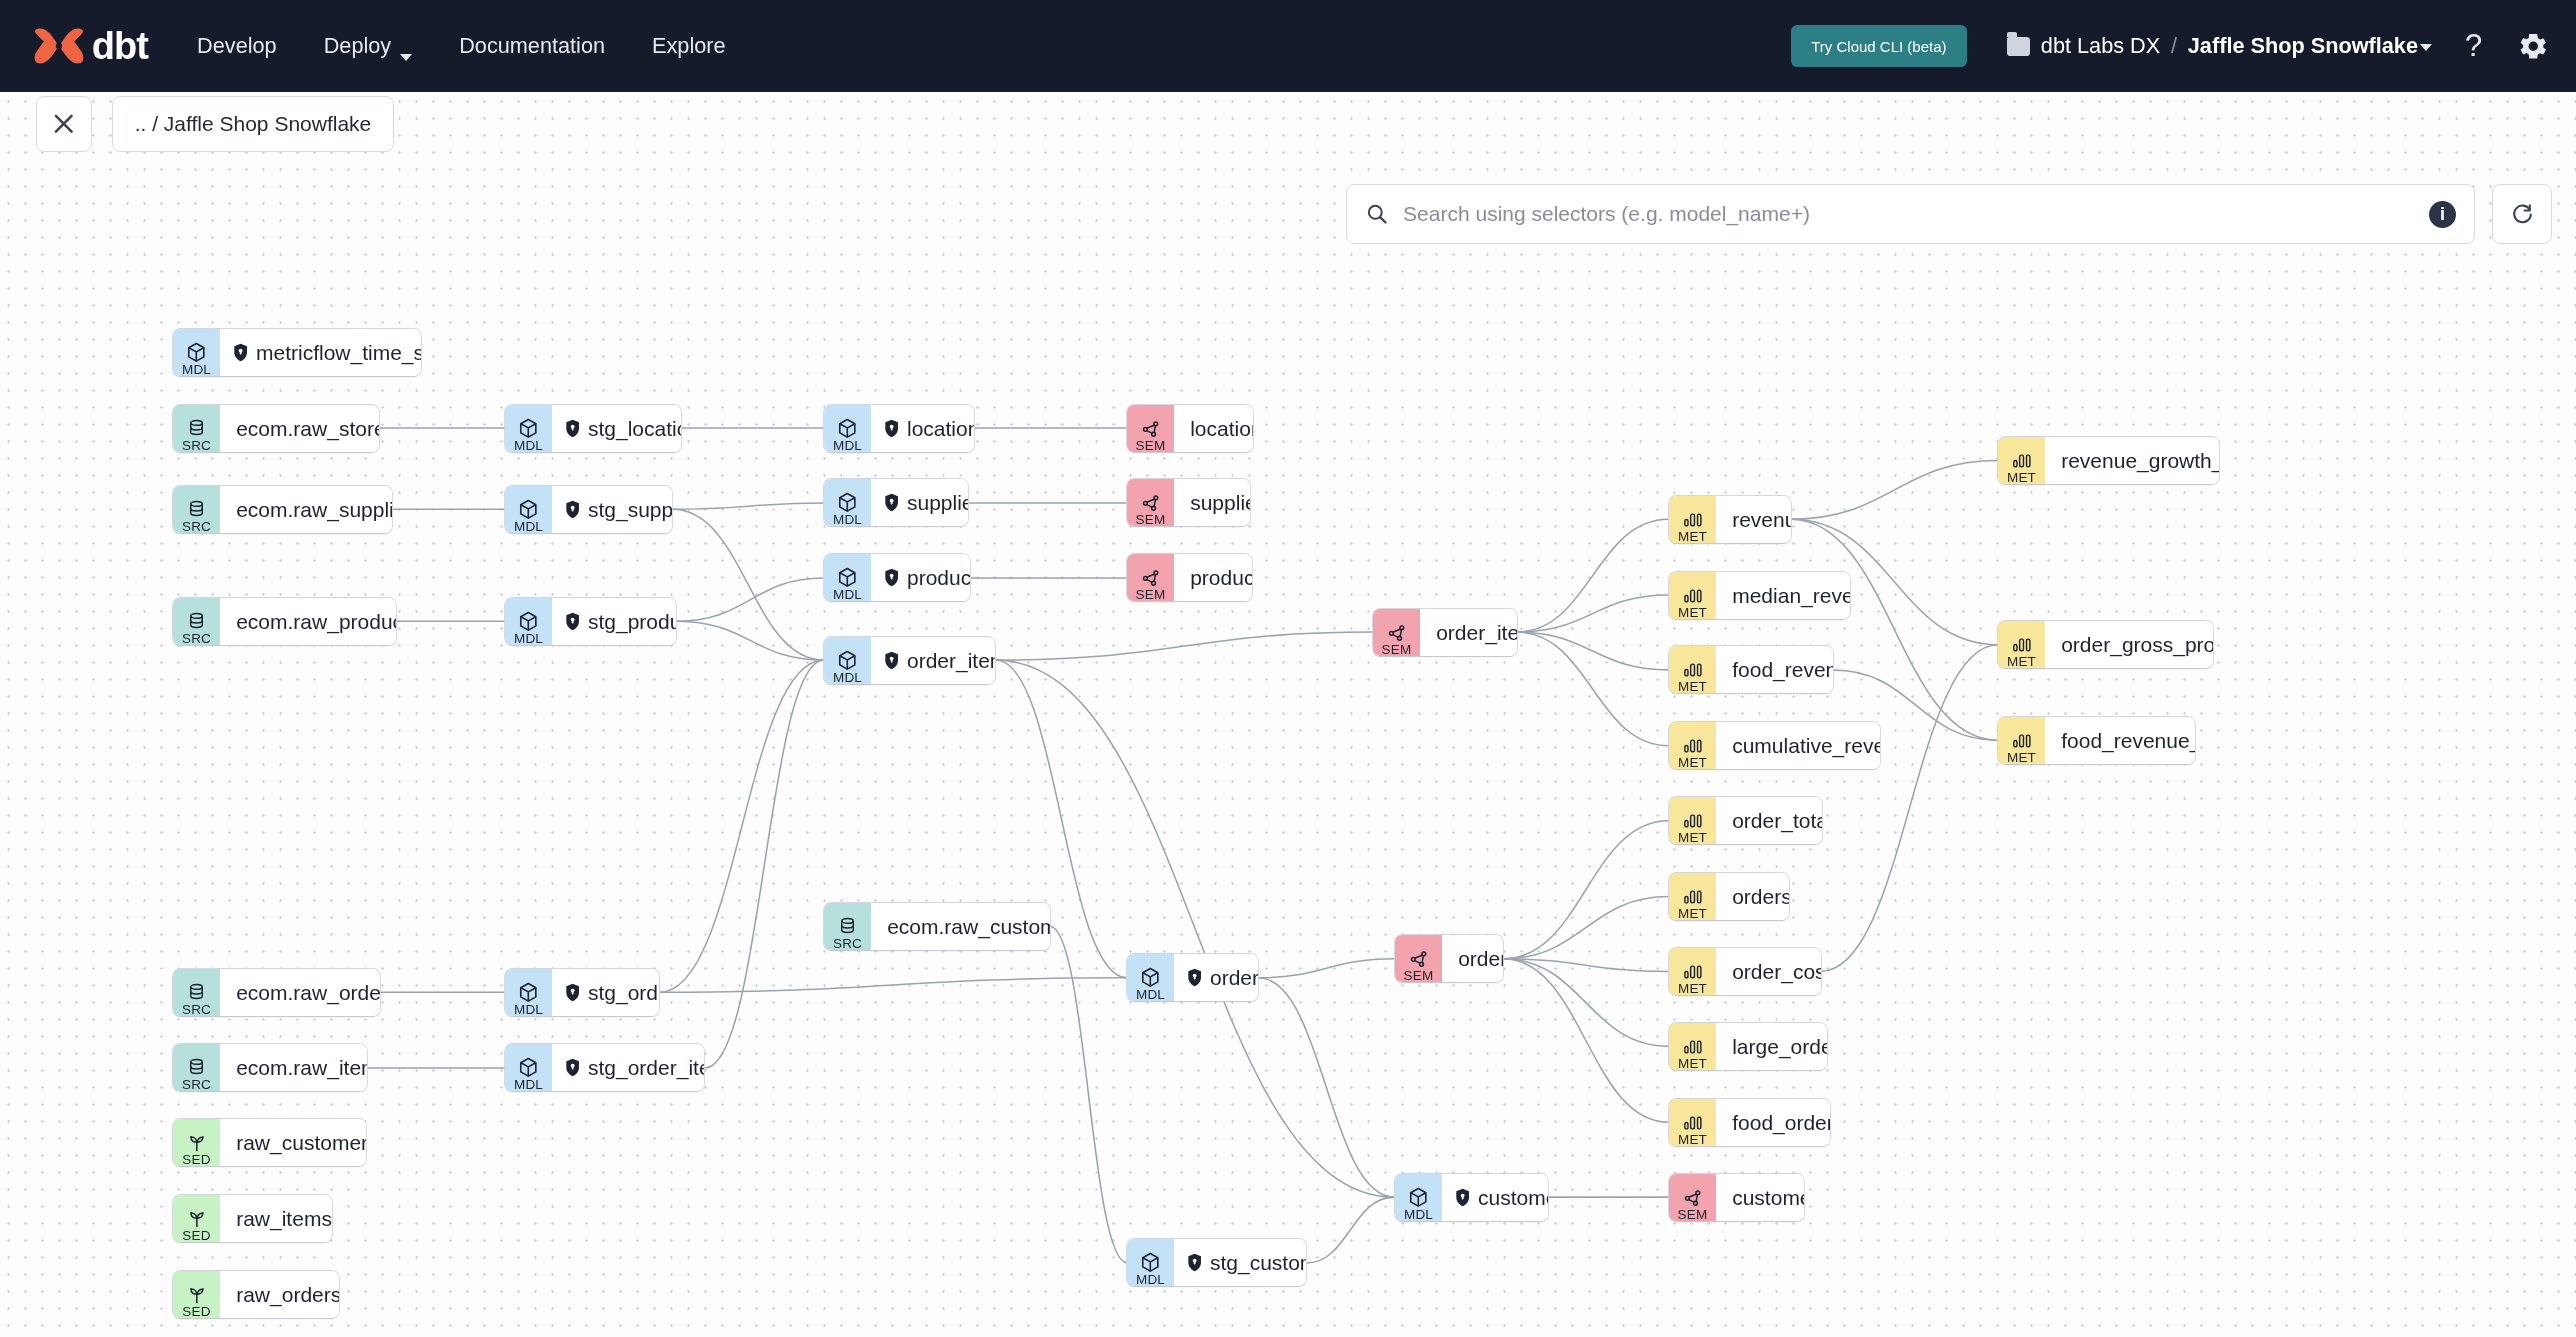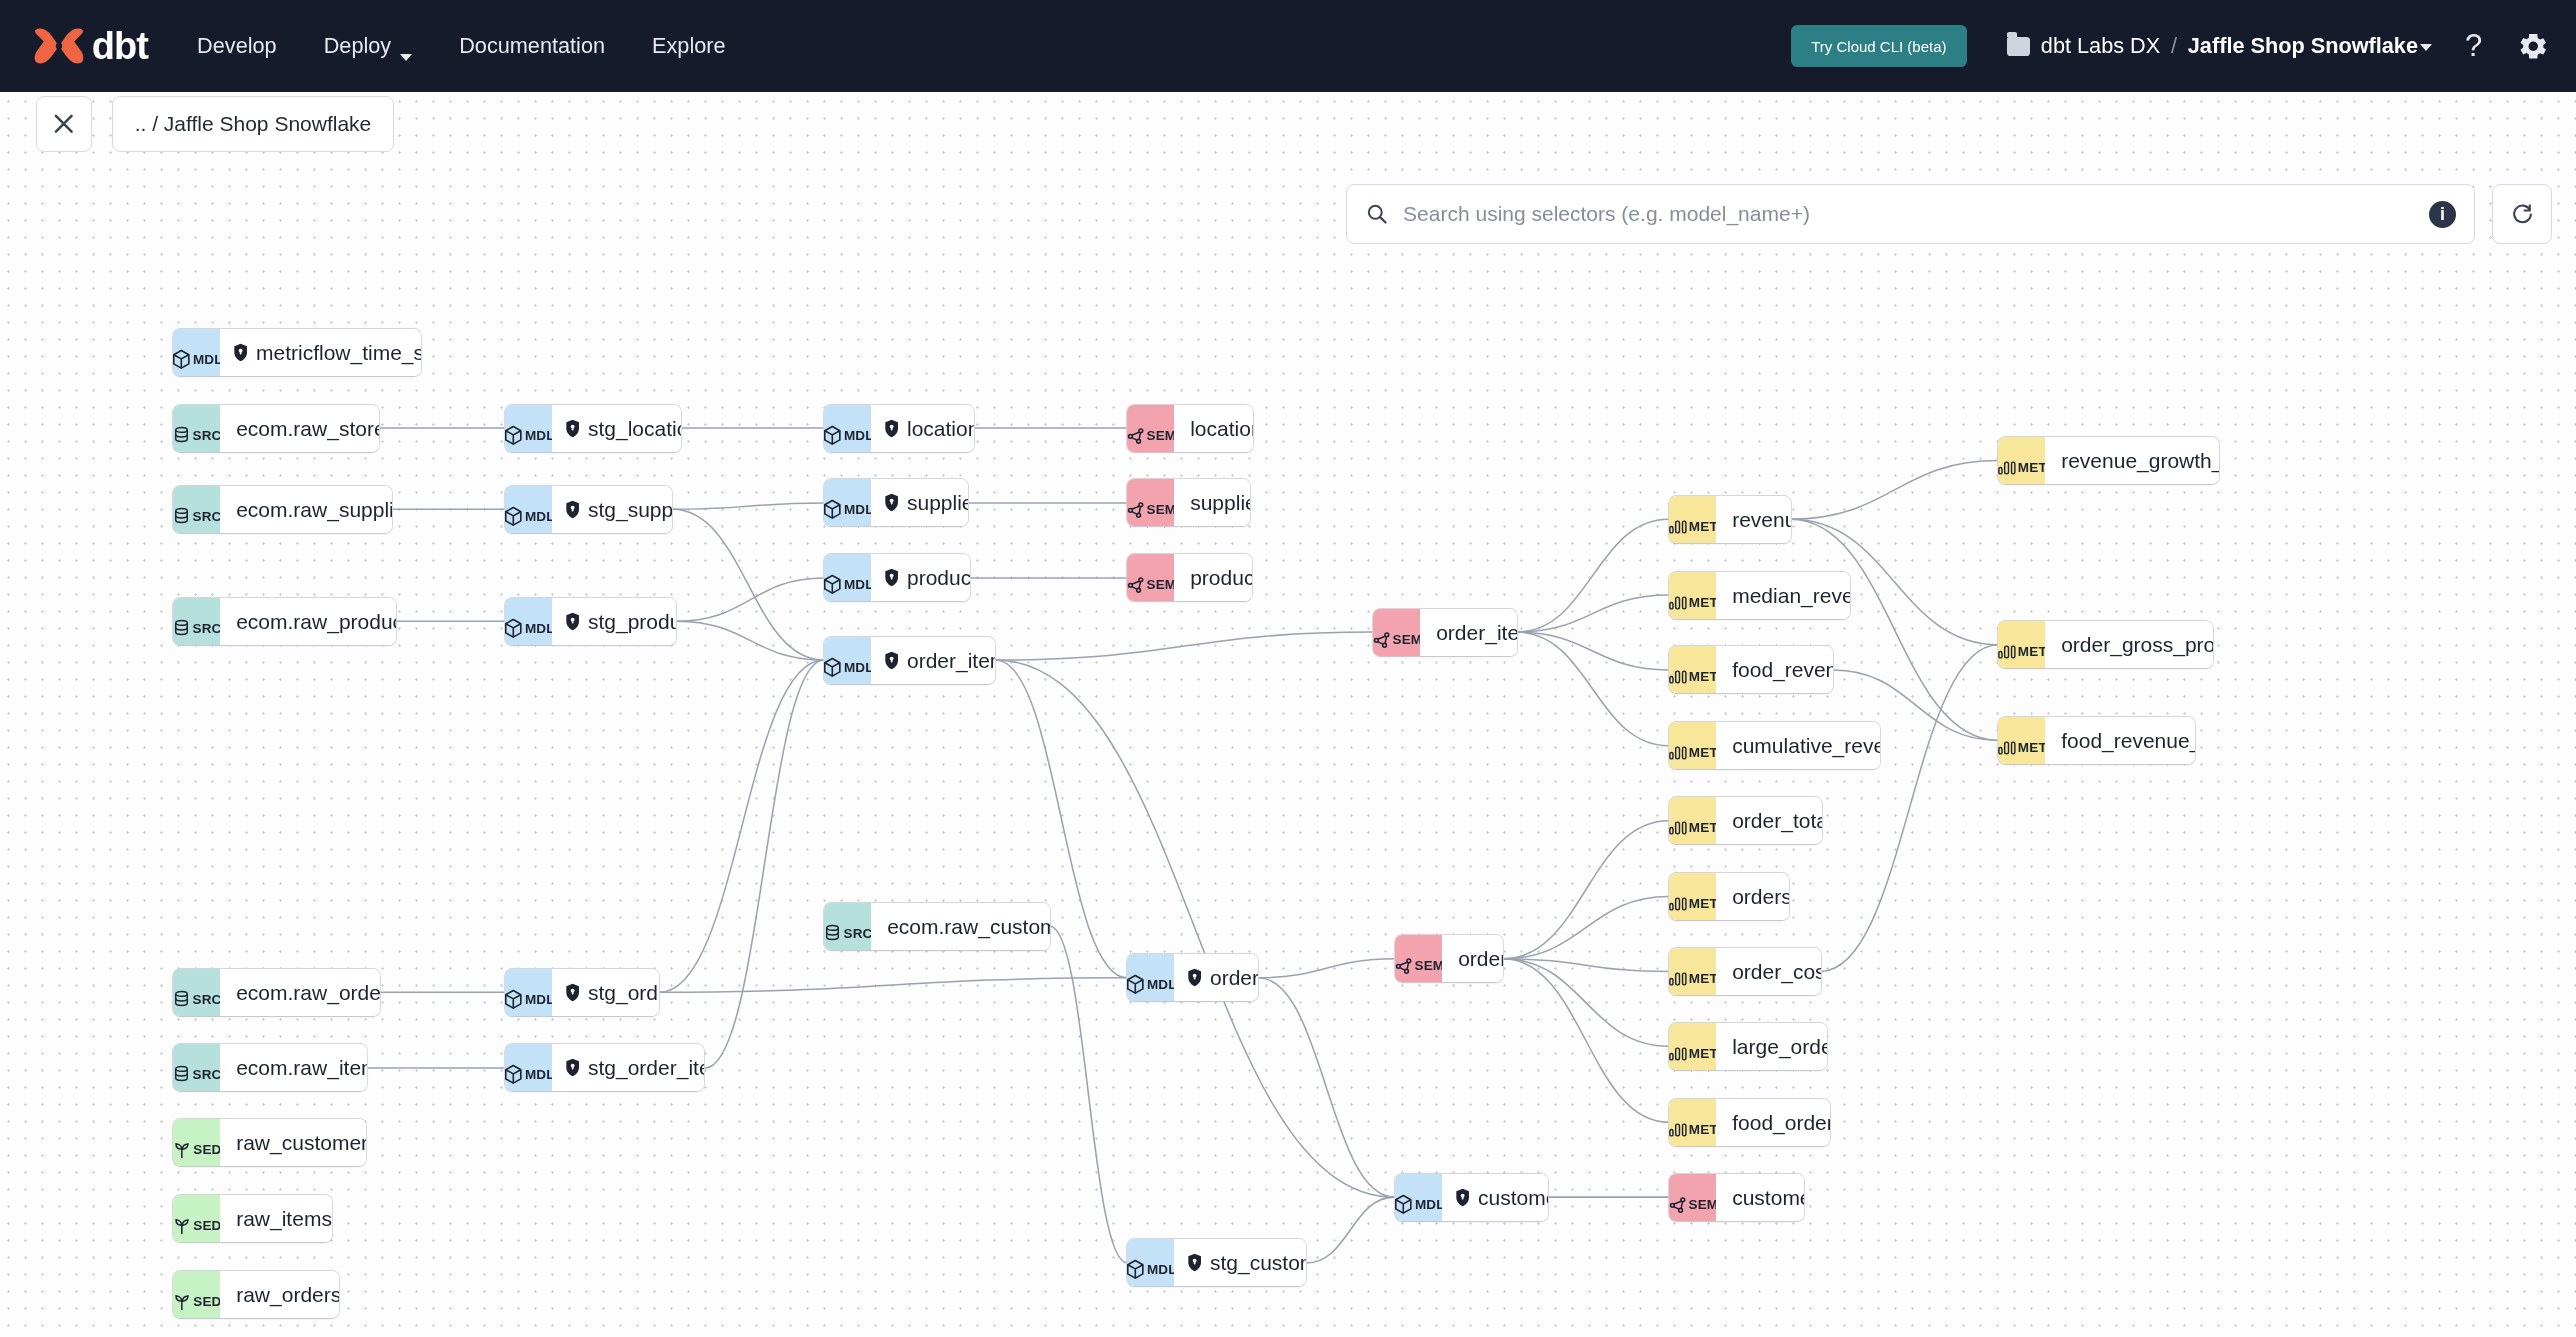--- a/index.html
+++ b/index.html
@@ -148,25 +148,24 @@
     display: flex; align-items: stretch;
     border-radius: 7.2px;
     background: #ffffff;
     box-shadow: 0 0.9px 1.8px rgba(20,25,40,0.13), 0 0 0 0.9px #dadde3;
     cursor: pointer;
     overflow: hidden;
     height: 47px;
   }
   .node-badge {
     width: 47px; flex: none;
-    display: flex; flex-direction: row;
+    display: flex; flex-direction: column;
     align-items: center; justify-content: center;
     gap: 0px;
     padding-top: 14px;
-    font-weight: bold;
   }
   .node-badge .bi { height: 20px; display:flex; align-items:center; }
   .node-badge .bl {
     font-size: 13.5px; line-height: 13.5px; color: #1d2330; letter-spacing: 0.2px;
   }
   .node-label {
     flex: 1;
     display: flex; align-items: center; gap: 8.1px;
     padding: 0 16.2px 0 12.6px;
     font-size: 21px; color: #1d2330;

